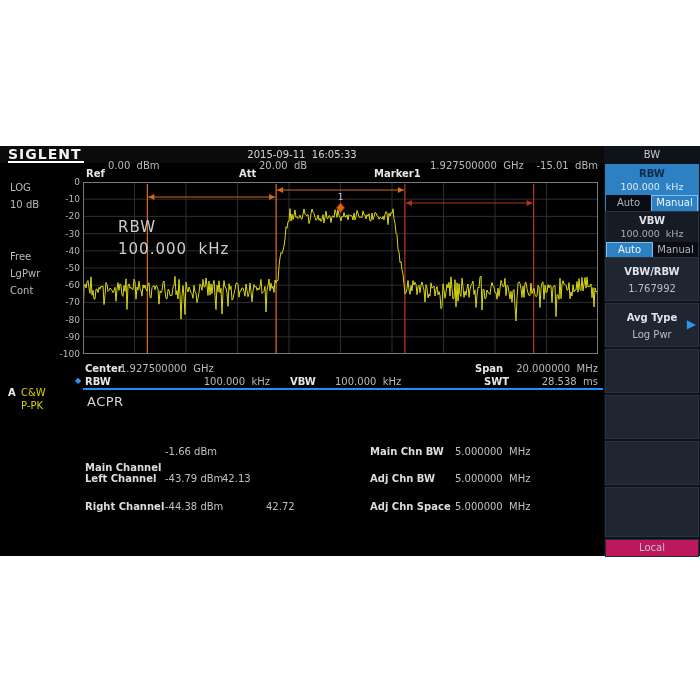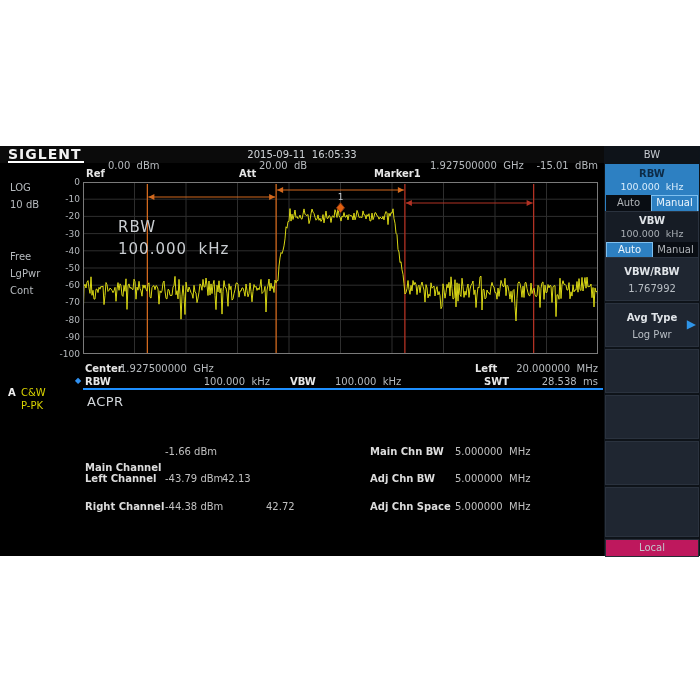--- a/index.html
+++ b/index.html
@@ -134,21 +134,21 @@
         <polygon id="marker-poly" points="257.5,20.817200000000003 261.5,25.817200000000003 257.5,30.817200000000003 253.5,25.817200000000003" fill="#e06010" stroke="#803010"></polygon>
         <text id="marker-num" font-size="9" fill="#c4c8cc" text-anchor="middle" x="257.5" y="17.817200000000003">1</text>
       </g>
       <rect id="plot-border" x="0.5" y="0.5" width="514" height="171" fill="none" stroke-width="1" stroke="#7a7a7a"></rect>
     </svg>
     <div id="rbw-ov1">RBW</div>
     <div id="rbw-ov2" class="pre">100.000  kHz</div>
 
     <span class="sl" style="left:85px;top:217px;">Center</span>
     <span class="sv pre" style="left:120px;top:217px;">1.927500000  GHz</span>
-    <span class="sl" style="left:475px;top:217px;">Left</span>
+    <span class="sl" style="left:475px;top:217px;">Span</span>
     <span class="sv pre" style="left:500px;top:217px;width:98px;text-align:right;">20.000000  MHz</span>
     <span id="rbw-bullet">◆</span>
     <span class="sl" style="left:85px;top:230px;">RBW</span>
     <span class="sv pre" style="left:120px;top:230px;width:150px;text-align:right;">100.000  kHz</span>
     <span class="sl" style="left:290px;top:230px;">VBW</span>
     <span class="sv pre" style="left:335px;top:230px;">100.000  kHz</span>
     <span class="sl" style="left:484px;top:230px;">SWT</span>
     <span class="sv pre" style="left:500px;top:230px;width:98px;text-align:right;">28.538  ms</span>
     <div id="divider"></div>
 

